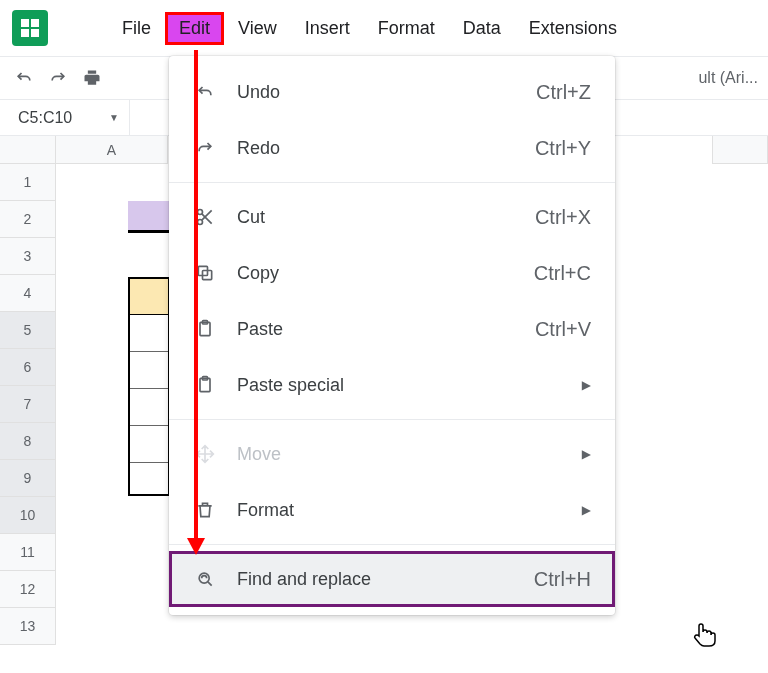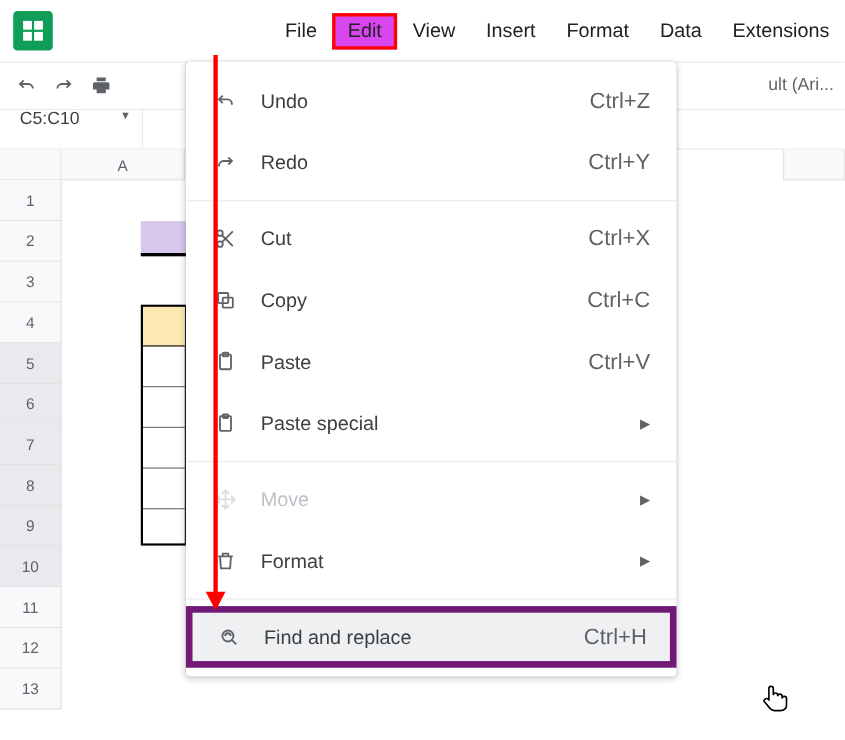--- a/index.html
+++ b/index.html
@@ -12,21 +12,20 @@
       height: 673px;
       overflow: hidden;
       position: relative;
     }
     
     .topbar {
       display: flex;
       align-items: center;
       height: 56px;
       padding-left: 12px;
-      justify-content: space-between;
     }
     .logo {
       width: 36px; height: 36px;
       background: #0f9d58;
       border-radius: 4px;
       display: flex; align-items: center; justify-content: center;
       margin-right: 60px;
     }
     .logo-inner {
       width: 18px; height: 18px;
@@ -76,21 +75,21 @@
       border-bottom: 1px solid #e8eaed;
       display: flex;
       align-items: center;
     }
     .namebox {
       width: 130px;
       padding-left: 18px;
       font-size: 16px;
       color: #3c4043;
       display: flex;
-      align-items: flex-start;
+      align-items: center;
       justify-content: space-between;
       padding-right: 10px;
       border-right: 1px solid #e8eaed;
       height: 100%;
     }
     .namebox .dropdown-caret { color:#5f6368; font-size:10px;}
 
     
     .sheet {
       position: relative;
@@ -173,21 +172,21 @@
     .dd-item {
       display: flex;
       align-items: center;
       height: 56px;
       padding: 0 24px;
       font-size: 18px;
       color: #3c4043;
       cursor: pointer;
     }
     .dd-item.disabled { color: #bdc1c6; cursor: default;}
-    .dd-item.hl { background: #eef0f2; border: 6px solid #701a75; height:56px; padding: 0 21px;}
+    .dd-item.hl { background: #eef0f2; border: 3px solid #701a75; height:56px; padding: 0 21px;}
     .dd-icon {
       width: 24px; height: 24px;
       margin-right: 20px;
       color: #5f6368;
       display:flex; align-items:center; justify-content:center;
       flex-shrink:0;
     }
     .dd-item.disabled .dd-icon { color:#dadce0;}
     .dd-label { flex: 1; }
     .dd-shortcut { color: #5f6368; font-size: 20px;}

